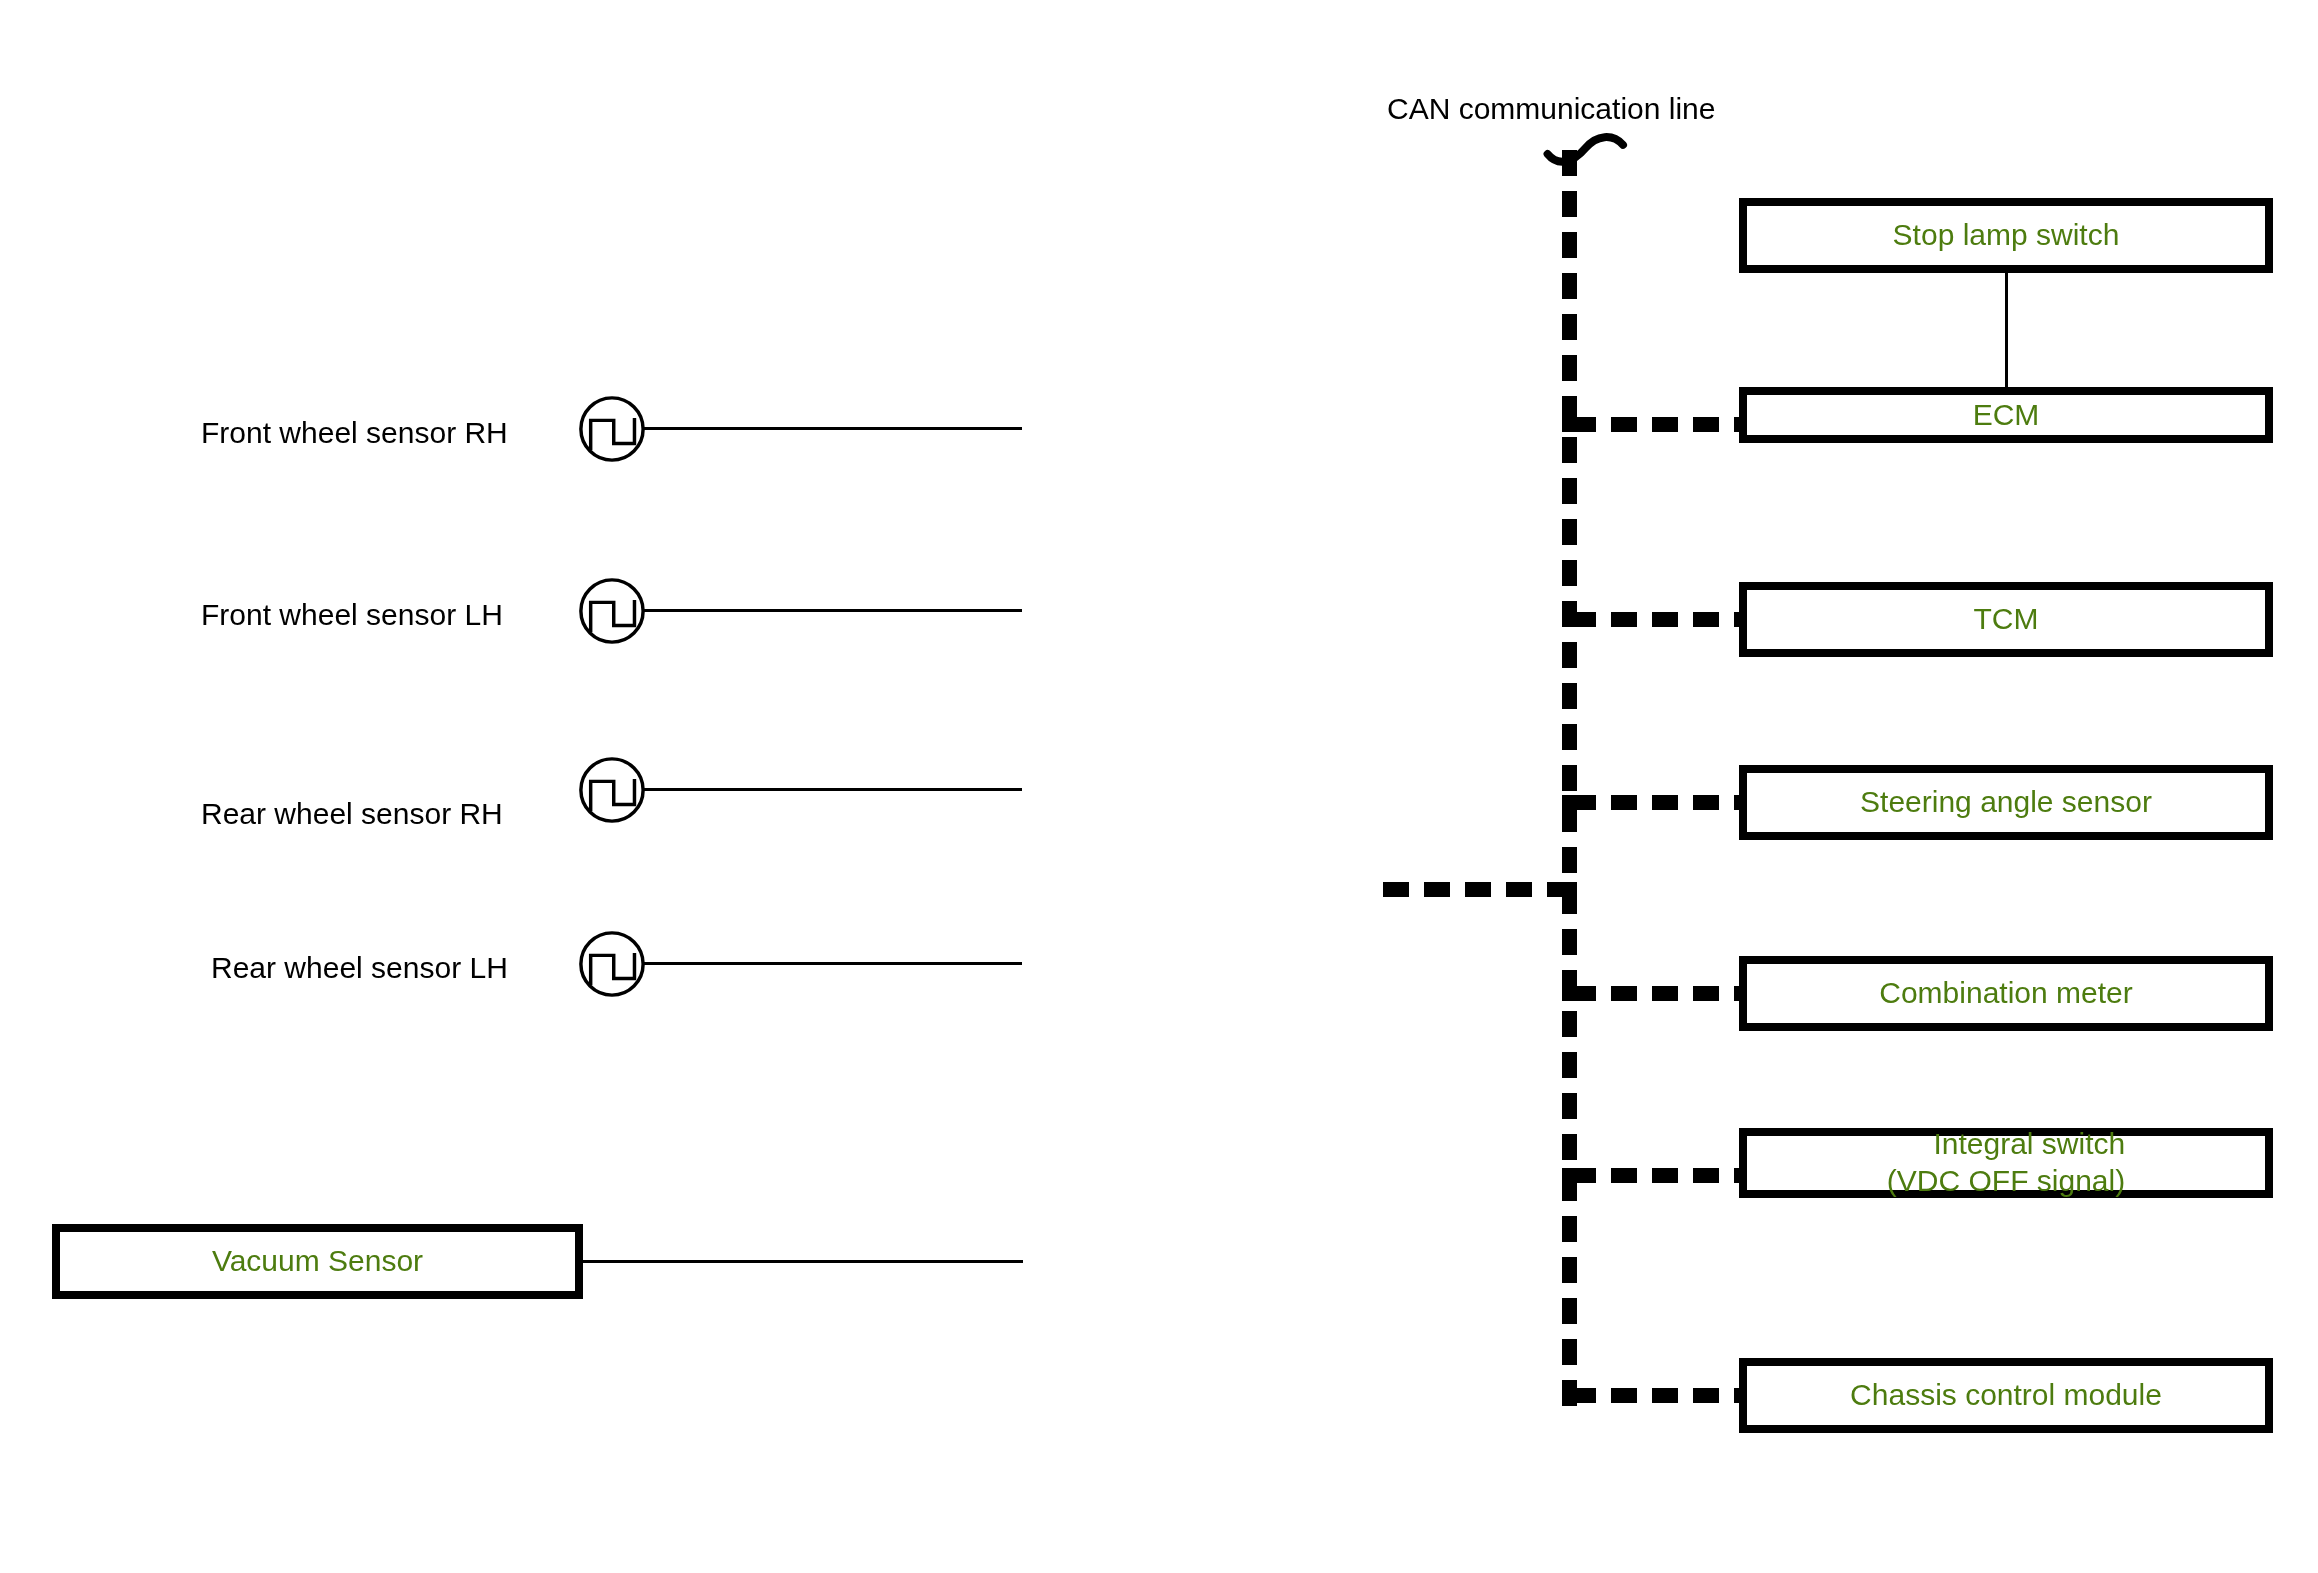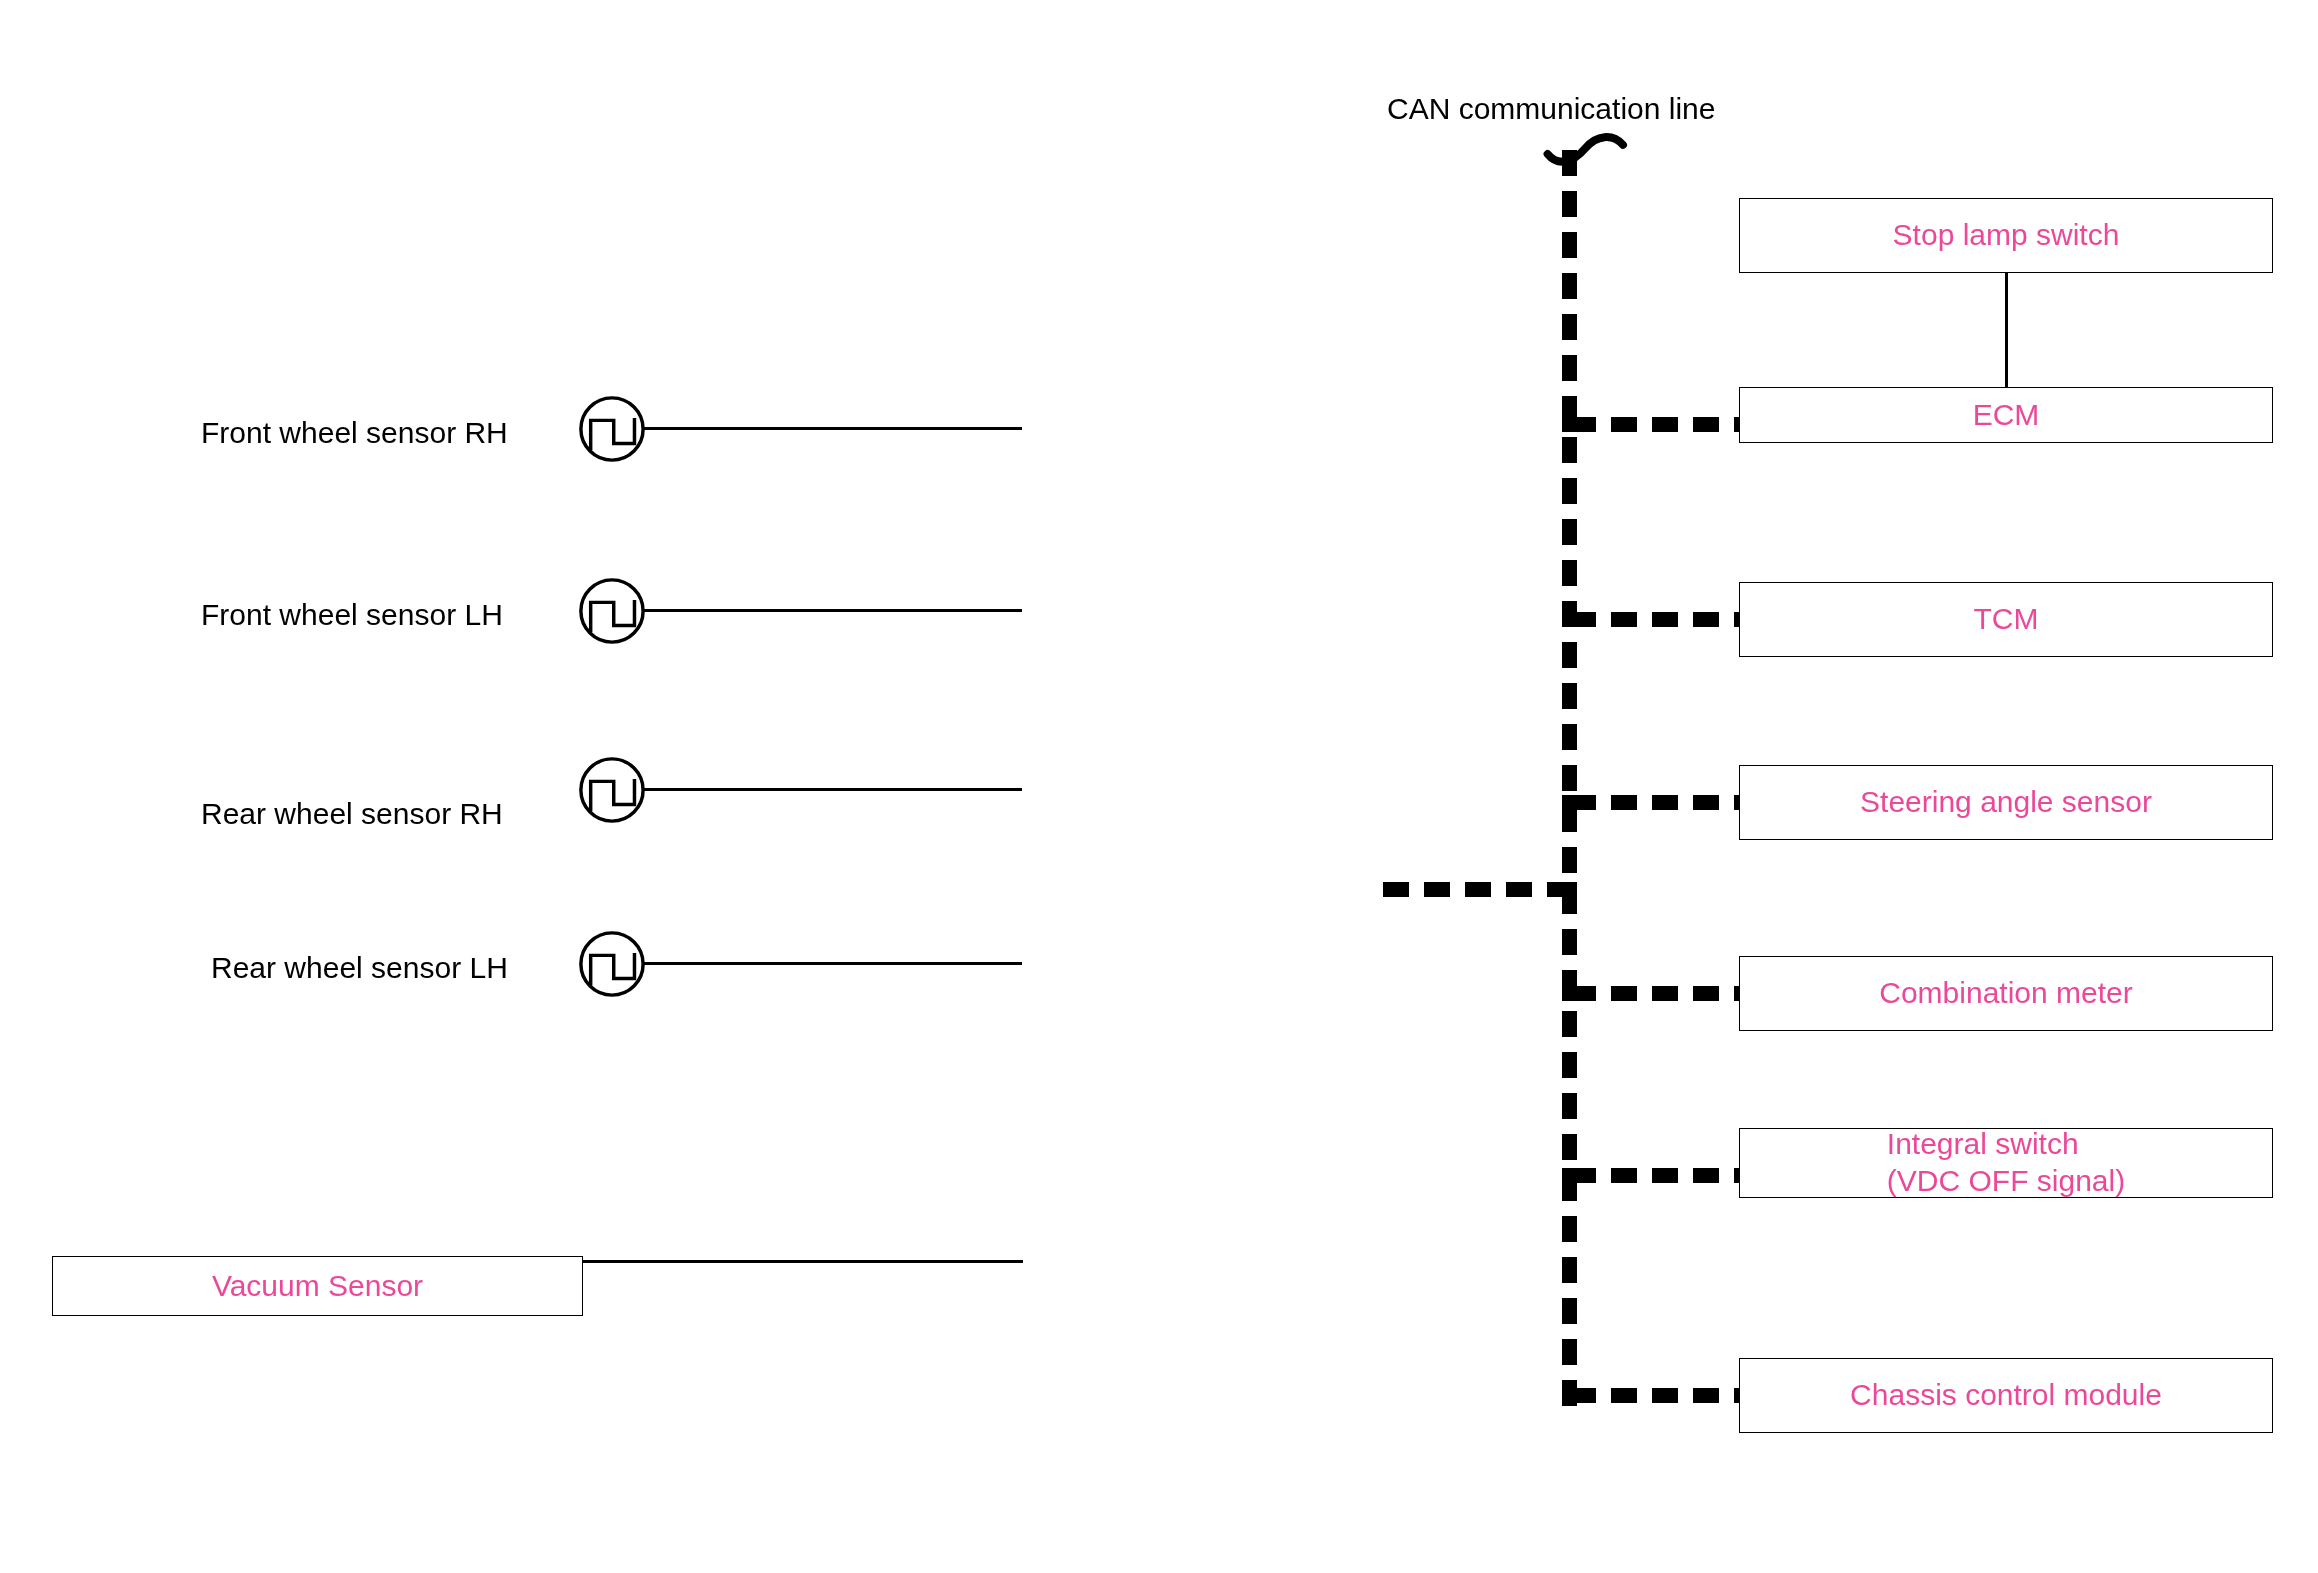--- a/index.html
+++ b/index.html
@@ -23,27 +23,27 @@
     color: #000000;
     font-size: 30px;
     line-height: 1.18;
     white-space: pre;
   }
 
   
   .box {
     position: absolute;
     box-sizing: border-box;
-    border: 1px solid #000000;
+    border: 8px solid #000000;
     background: #ffffff;
     display: flex;
     align-items: center;
     justify-content: center;
-    text-align: left;
-    color: #ec4899;
+    text-align: right;
+    color: #4d7c0f;
     font-size: 30px;
     line-height: 1.22;
     white-space: pre-line;
   }
 
   
   .box.tall { font-size: 30px; }
 
   
   .wire-h {
@@ -144,21 +144,21 @@
 
   <div class="lbl" style="left:211px; top:950px;">Rear wheel sensor LH</div>
   <div class="sensor" style="left:578px; top:930px;">
     <svg width="68" height="68" viewBox="0 0 118 118">
       <circle cx="59" cy="59" r="54" fill="#ffffff" stroke="#000000" stroke-width="6"></circle>
       <polyline points="22,96 22,44 62,44 62,84 98,84 98,40" fill="none" stroke="#000000" stroke-width="6" stroke-linejoin="miter" stroke-linecap="butt"></polyline>
     </svg>
   </div>
   <div class="wire-h" style="left:643px; top:962px; width:379px;"></div>
 
-  <div class="box" style="left:52px; top:1256px; width:531px; height:60px;">Vacuum Sensor</div>
+  <div class="box" style="left:52px; top:1224px; width:531px; height:75px;">Vacuum Sensor</div>
   <div class="wire-h" style="left:582px; top:1260px; width:441px;"></div>
 
   <div class="box" style="left:1739px; top:198px; width:534px; height:75px;">Stop lamp switch</div>
   <div class="wire-v" style="left:2005px; top:273px; height:114px;"></div>
 
   <div class="box" style="left:1739px; top:387px; width:534px; height:56px;">ECM</div>
   <div class="can-h" style="left:1570px; top:417px; width:169px;"></div>
   <div class="can-joint" style="left:1562px; top:417px; width:15px; height:15px;"></div>
 
   <div class="box" style="left:1739px; top:582px; width:534px; height:75px;">TCM</div>

